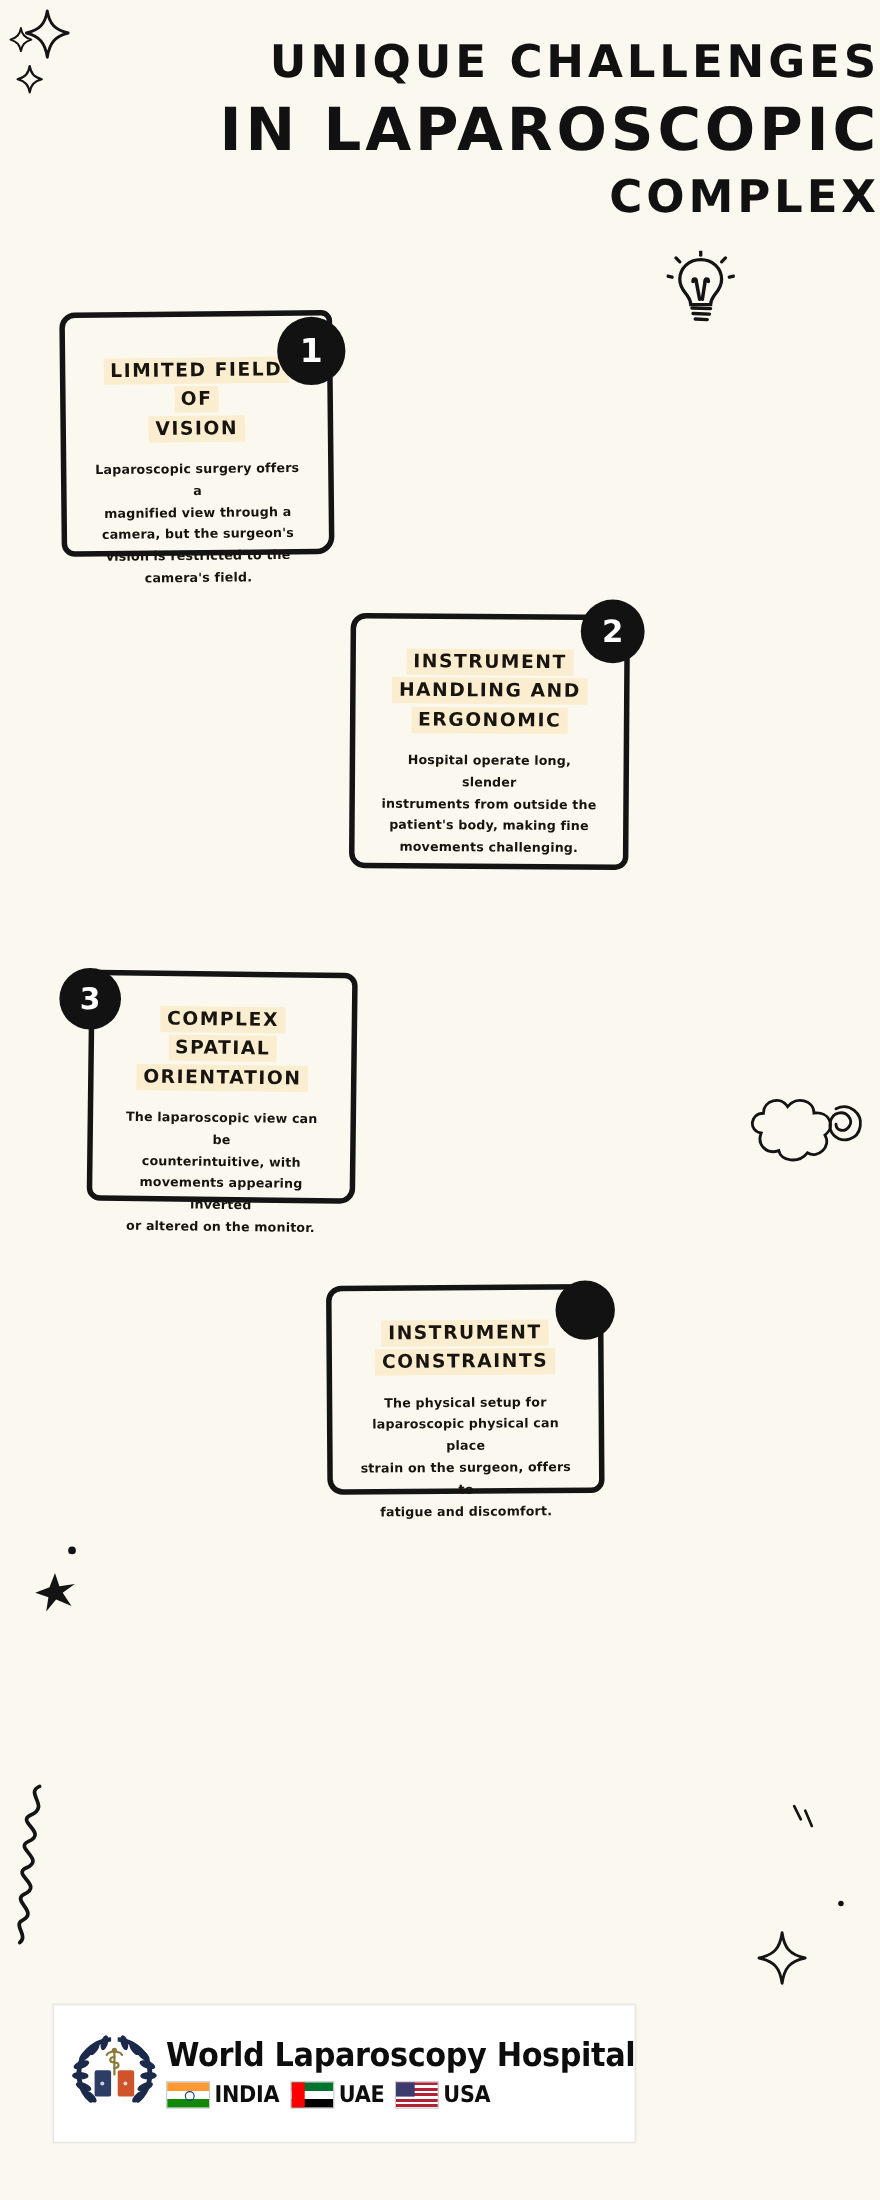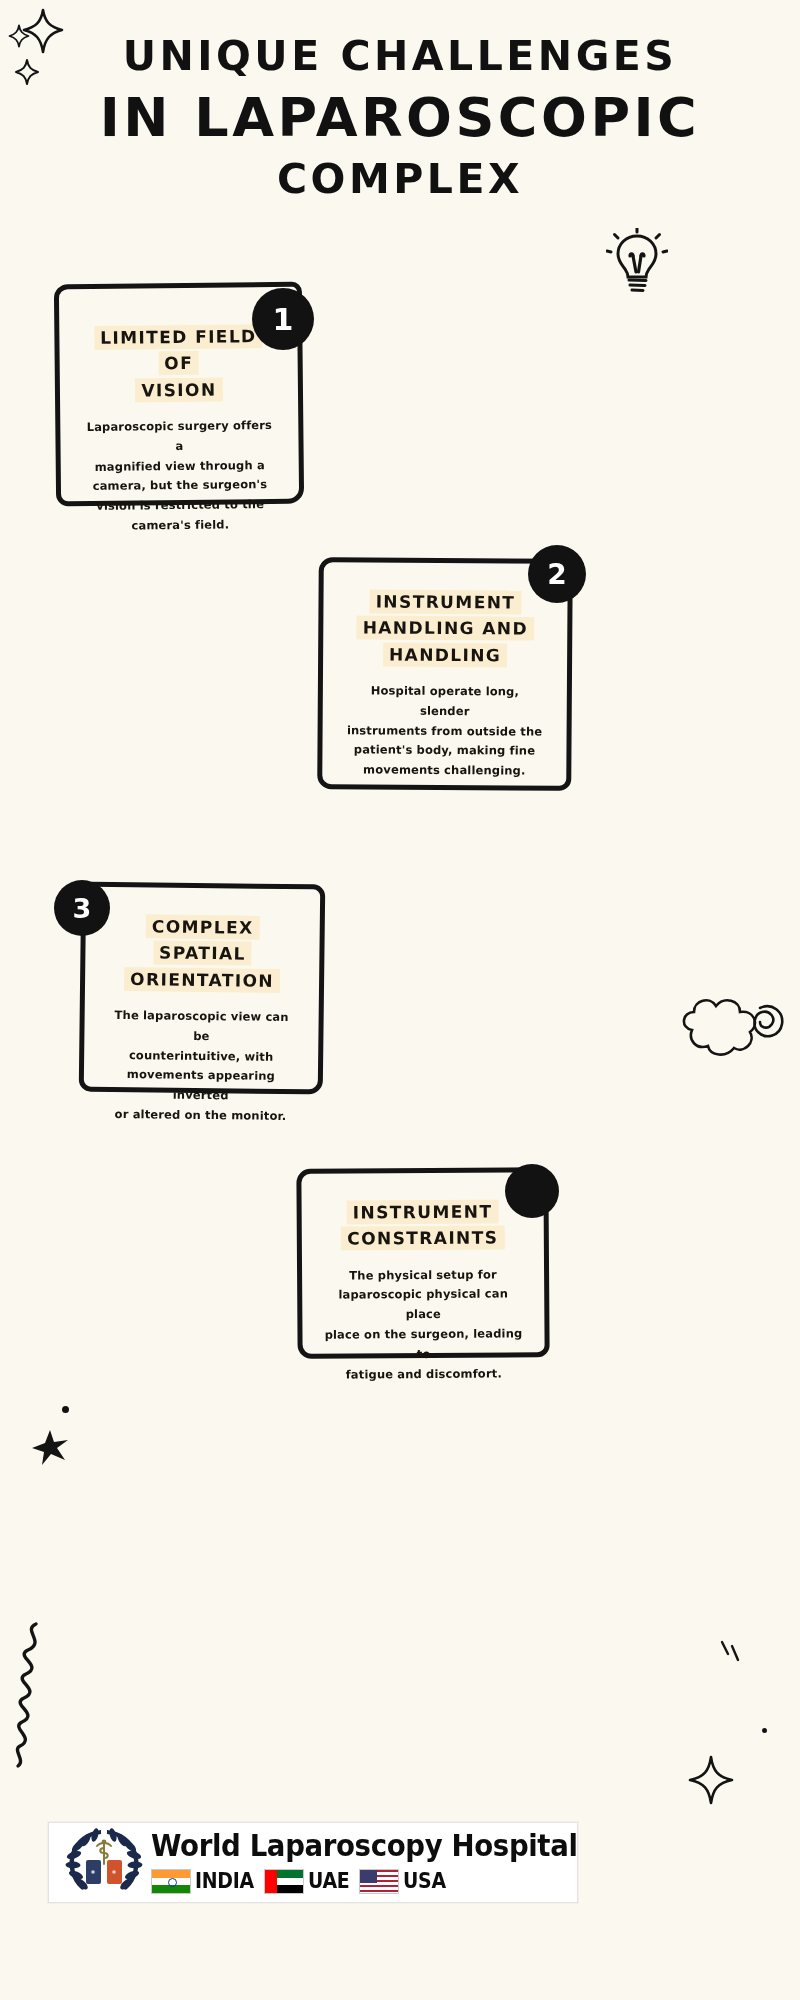--- a/index.html
+++ b/index.html
@@ -20,21 +20,21 @@
     background: #fbf9ef;
     overflow: hidden;
   }
 
   
   .title-block {
     position: absolute;
     top: 30px;
     left: 0;
     width: 800px;
-    text-align: center;
+    text-align: right;
     z-index: 5;
   }
   .title-line {
     font-family: "DejaVu Sans", sans-serif;
     font-weight: 700;
     font-size: 41px;
     letter-spacing: 3.5px;
     color: #111111;
     line-height: 1.30;
     white-space: nowrap;
@@ -155,21 +155,21 @@
   }
   #card-4 .card-inner { padding-top: 26px; }
   #badge-4 { top: 1164px; left: 505px; width: 54px; height: 54px; font-size: 0; }
 
   
   .footer {
     position: absolute;
     left: 48px;
     top: 1822px;
     width: 530px;
-    height: 81px;
+    height: 126px;
     background: #ffffff;
     border: 1px solid #e3e3e3;
     display: flex;
     align-items: center;
     z-index: 7;
     box-shadow: 0 0 0 1px rgba(0,0,0,0.03);
   }
   .footer-crest {
     width: 94px;
     height: 86px;
@@ -322,21 +322,21 @@
       </div>
     </div>
   </div>
   <div class="badge" id="badge-1">1</div>
 
   <div class="card" id="card-2">
     <div class="card-inner">
       <div class="card-title-wrap">
         <span class="card-title">INSTRUMENT</span><br>
         <span class="card-title">HANDLING AND</span><br>
-        <span class="card-title">HANDLING</span>
+        <span class="card-title">ERGONOMIC</span>
       </div>
       <div class="card-body">
         <div>Hospital operate long, slender</div>
         <div>instruments from outside the</div>
         <div>patient's body, making fine</div>
         <div>movements challenging.</div>
       </div>
     </div>
   </div>
   <div class="badge" id="badge-2">2</div>
@@ -378,21 +378,21 @@
 
   <div class="card" id="card-4">
     <div class="card-inner">
       <div class="card-title-wrap">
         <span class="card-title">INSTRUMENT</span><br>
         <span class="card-title">CONSTRAINTS</span>
       </div>
       <div class="card-body">
         <div>The physical setup for</div>
         <div>laparoscopic physical can place</div>
-        <div>place on the surgeon, leading to</div>
+        <div>strain on the surgeon, offers to</div>
         <div>fatigue and discomfort.</div>
       </div>
     </div>
   </div>
   <div class="badge" id="badge-4"></div>
 
   <div class="doodle squiggle">
     <svg width="58" height="150" viewBox="0 0 58 150">
       <path d="M30 4 C16 10 40 22 22 30 C8 36 38 46 20 54 C6 60 36 70 18 78
                C4 84 34 94 16 102 C4 108 30 118 14 126 C6 130 20 140 12 146" fill="none" stroke="#141414" stroke-width="3.4" stroke-linecap="round"></path>

